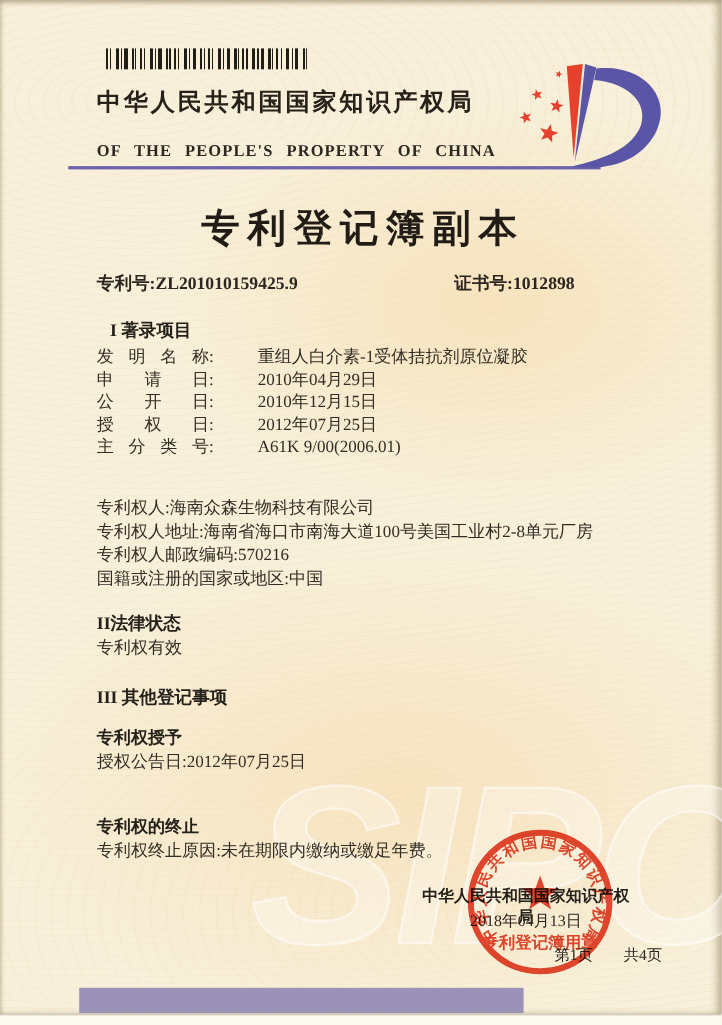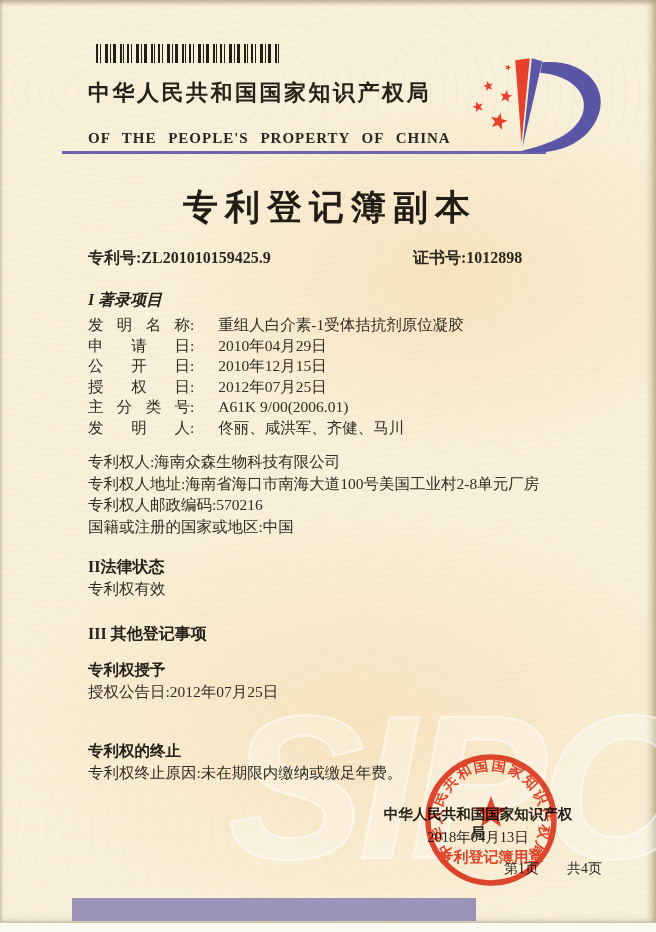--- a/index.html
+++ b/index.html
@@ -37,24 +37,24 @@
   .office-en{font-weight:bold;color:#2c2720;font-size:15px;letter-spacing:1px;word-spacing:7px;}
   .office-en1{left:88px;top:107px;}
   .office-en2{left:88px;top:130px;}
   .header-rule{left:62px;top:151px;width:484px;height:3px;background:#6e64ae;}
   .logo{left:452px;top:54px;}
   .doc-title{left:88px;top:184px;width:484px;text-align:center;font-size:35px;font-weight:bold;letter-spacing:7px;color:#211c15;}
   .num-row{top:248px;font-size:16px;font-weight:bold;color:#2b2620;}
   .patent-no{left:88px;}
   .cert-no{left:413px;}
   .sec-heading{font-size:16px;font-weight:bold;color:#24201a;}
-  .s1-heading{left:88px;top:290px;font-style:italic;}
+  .s1-heading{left:100px;top:290px;}
   .rows{left:88px;top:315px;width:470px;font-size:15.5px;line-height:20.5px;}
   .row-label{display:inline-block;width:102px;text-align:justify;text-align-last:justify;}
-  .row-value{margin-left:24px;}
+  .row-value{margin-left:40px;}
   .holder{left:88px;top:451px;font-size:15.5px;line-height:21.5px;}
   .s2-heading{left:88px;top:557px;}
   .s2-status{left:88px;top:579px;font-size:15.5px;}
   .s3-heading{left:88px;top:624px;}
   .sub-heading{font-size:15.5px;font-weight:bold;color:#24201a;}
   .grant-h{left:88px;top:660px;}
   .grant-line{left:88px;top:682px;font-size:15.5px;}
   .term-h{left:88px;top:741px;}
   .term-line{left:88px;top:763px;font-size:15.5px;}
   .sig-office{left:383px;top:805px;width:190px;text-align:center;font-size:14.5px;font-weight:bold;color:#24201a;z-index:1;}
@@ -107,21 +107,20 @@
   <div class="abs num-row cert-no">证书号:1012898</div>
 
   <div class="abs sec-heading s1-heading">I 著录项目</div>
 
   <div class="abs rows ink">
     <div><span class="row-label">发明名称</span><span>:</span><span class="row-value">重组人白介素-1受体拮抗剂原位凝胶</span></div>
     <div><span class="row-label">申请日</span><span>:</span><span class="row-value">2010年04月29日</span></div>
     <div><span class="row-label">公开日</span><span>:</span><span class="row-value">2010年12月15日</span></div>
     <div><span class="row-label">授权日</span><span>:</span><span class="row-value">2012年07月25日</span></div>
     <div><span class="row-label">主分类号</span><span>:</span><span class="row-value">A61K 9/00(2006.01)</span></div>
-    <div><span class="row-label">发明人</span><span>:</span><span class="row-value">佟丽、咸洪军、齐健、马川</span></div>
   </div>
 
   <div class="abs holder ink">
     <div>专利权人:海南众森生物科技有限公司</div>
     <div>专利权人地址:海南省海口市南海大道100号美国工业村2-8单元厂房</div>
     <div>专利权人邮政编码:570216</div>
     <div>国籍或注册的国家或地区:中国</div>
   </div>
 
   <div class="abs sec-heading s2-heading">II法律状态</div>

